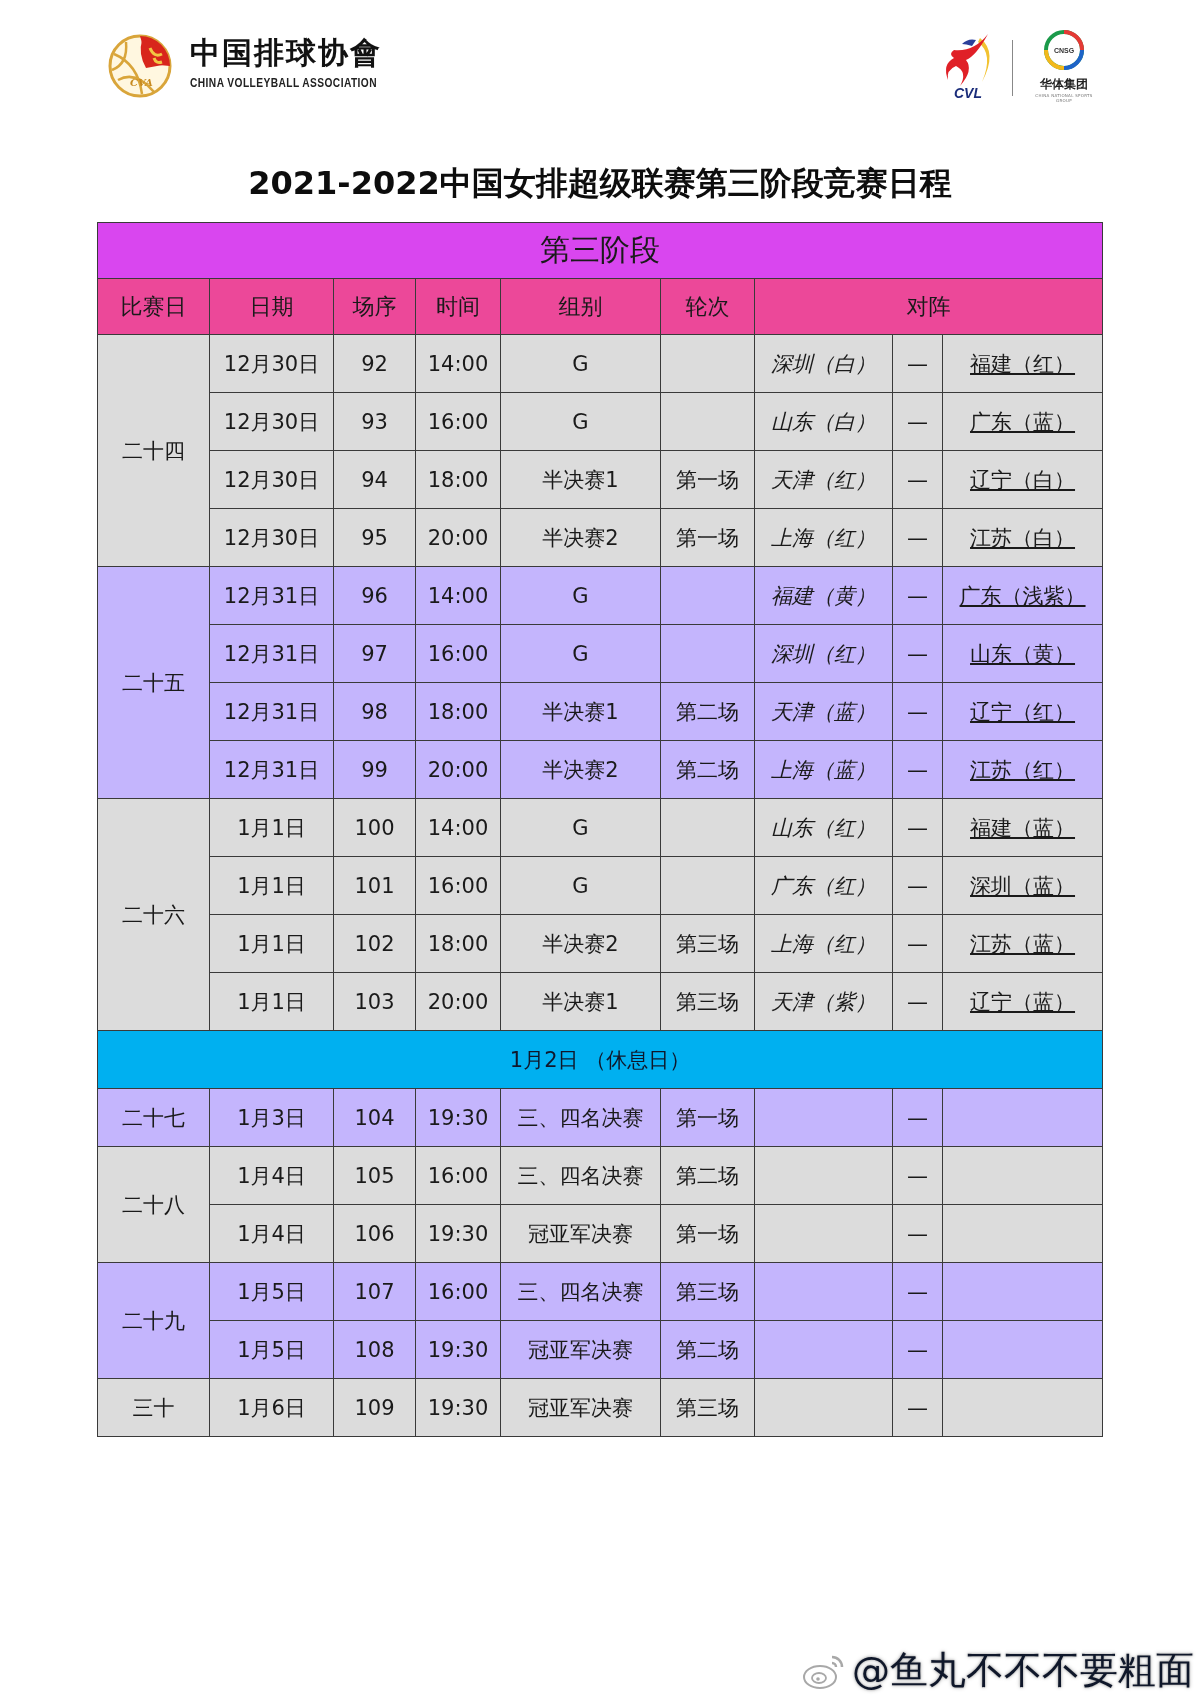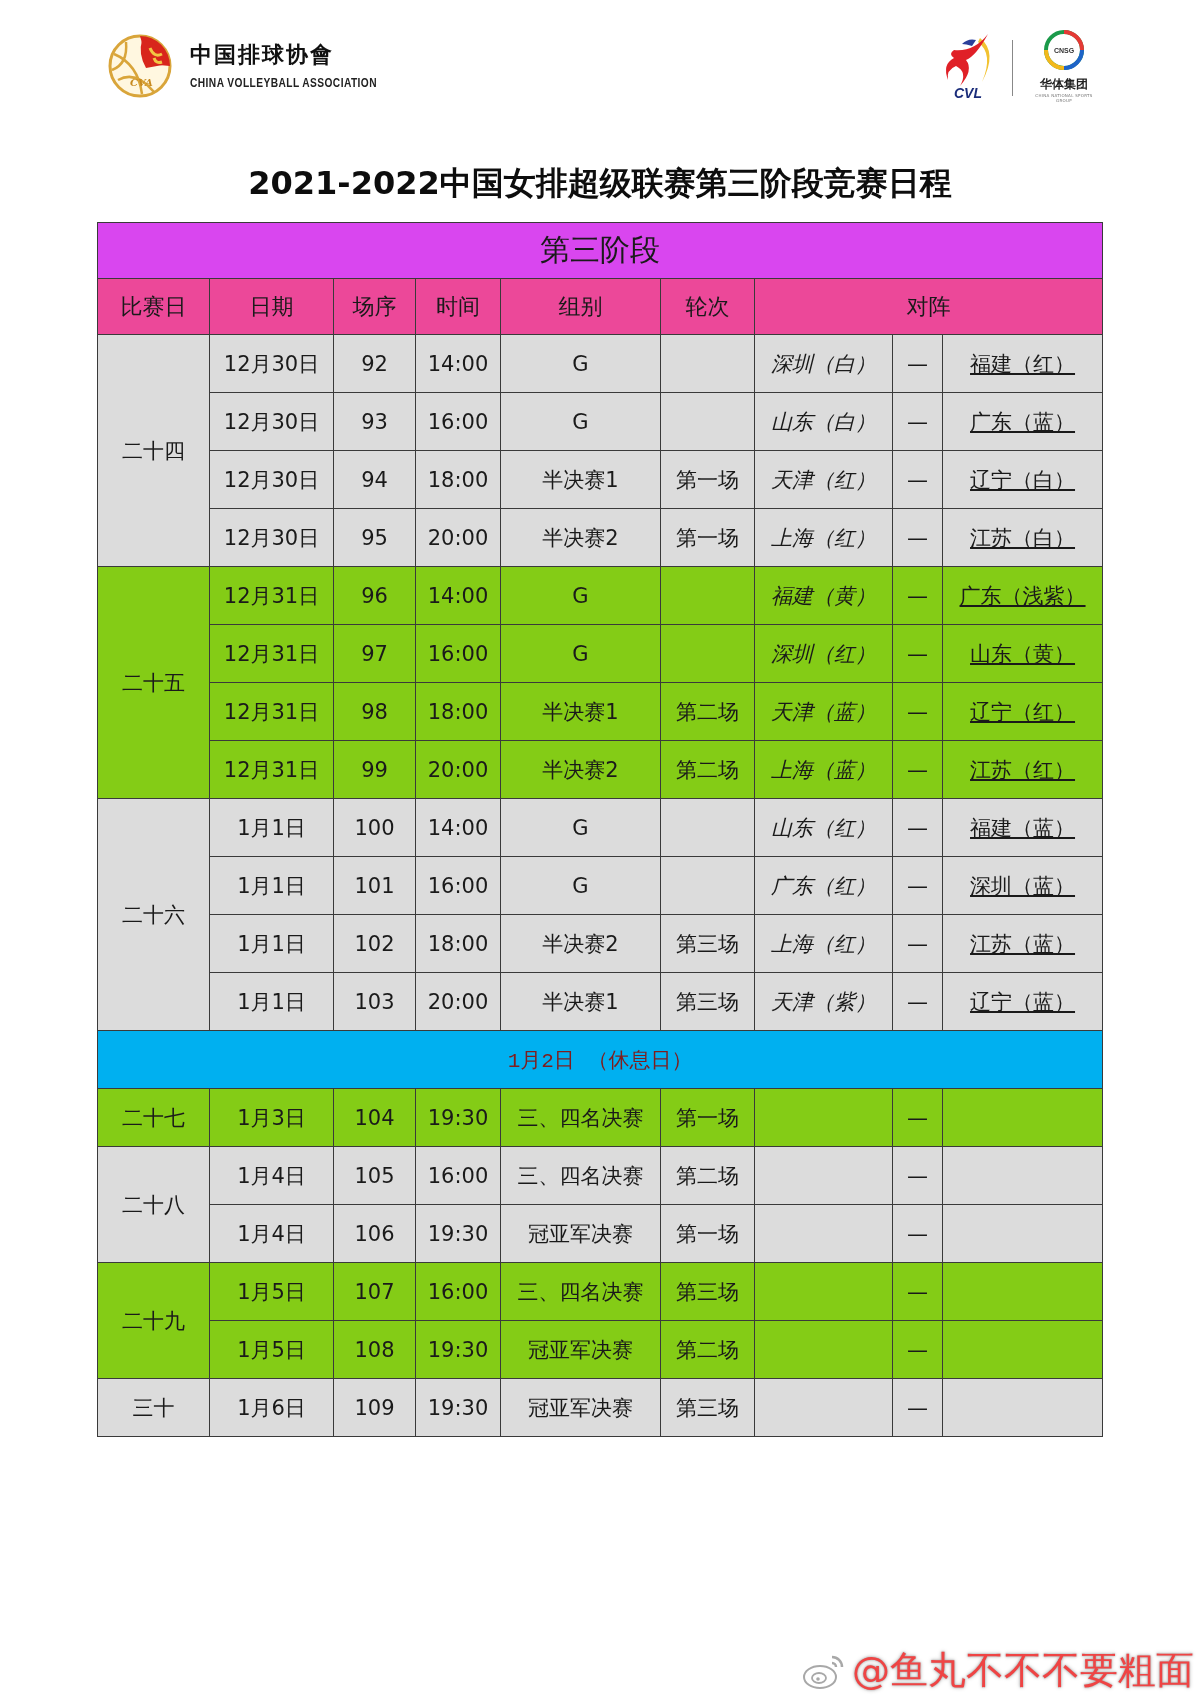--- a/index.html
+++ b/index.html
@@ -2,21 +2,21 @@
 <html><head>
 <meta charset="utf-8">
 <style>
   html, body { margin: 0; padding: 0; }
   body {
     width: 1200px; height: 1697px; background: #ffffff; position: relative; overflow: hidden;
     font-family: "DejaVu Sans", "Liberation Sans", sans-serif; color: #1a1a1a;
   }
   .logo-cva { position: absolute; left: 108px; top: 34px; width: 64px; height: 64px; }
   .logo-cva-text { position: absolute; left: 190px; top: 38px; }
-  .logo-cva-cn { font-family: Liberation Sans, sans-serif; font-weight: bold; font-size: 22px; letter-spacing: 2px; color: #111; line-height: 34px; }
+  .logo-cva-cn { font-family: Liberation Mono, monospace; font-weight: bold; font-size: 30px; letter-spacing: 2px; color: #111; line-height: 34px; }
   .logo-cva-en { font-family: "Liberation Sans", sans-serif; font-size: 12px; letter-spacing: 0.5px; color: #222; margin-top: 4px; font-weight: bold; transform: scaleX(0.85); transform-origin: left; }
   .logo-cvl { position: absolute; left: 940px; top: 30px; width: 60px; height: 72px; }
   .logo-divider { position: absolute; left: 1012px; top: 40px; width: 1px; height: 56px; background: #888; }
   .logo-cnsg { position: absolute; left: 1028px; top: 30px; width: 72px; height: 72px; text-align: center; }
   .logo-cnsg .mark { width: 40px; height: 40px; margin: 0 auto; }
   .logo-cnsg .cn { font-size: 12px; font-weight: bold; color: #222; margin-top: 2px; }
   .logo-cnsg .en { font-size: 4px; color: #777; letter-spacing: 0.3px; }
 
   .page-title {
     position: absolute; left: 0; width: 1200px; top: 162px; text-align: center;
@@ -30,30 +30,30 @@
     font-family: "DejaVu Sans", sans-serif;
   }
   table.schedule td, table.schedule th {
     border: 1px solid #3a3a3a; text-align: center; vertical-align: middle; padding: 0;
     font-weight: normal; color: #1a1a1a; overflow: hidden; white-space: nowrap;
   }
   .stage-row th { background: #d946ef; height: 55px; font-size: 30px; font-weight: bold; color: #0a0a0a; border-bottom: 1px solid #1f5f80; }
   .header-row th { background: #ec4899; height: 55px; font-size: 22px; color: #0a0a0a; }
   tr.data td { height: 57px; font-size: 21px; }
   tr.grey td { background: #dcdcdc; }
-  tr.white td { background: #84cc16; }
+  tr.white td { background: #c4b5fd; }
   td.day-cell { font-size: 21px; }
   td.team-left { text-align: left; padding-left: 12px; font-style: italic; }
   td.team-right { text-align: center; text-decoration: underline; }
   td.dash { font-size: 20px; }
-  tr.rest td { background: #00b0f0; height: 57px; font-size: 21px; color: #7f1d1d; font-family: Liberation Mono, monospace; }
+  tr.rest td { background: #00b0f0; height: 57px; font-size: 21px; color: #0f172a; }
   .group-sep td { border-top: 2px solid #3a3a3a; }
 
   .watermark {
-    position: absolute; right: 6px; top: 1645px; font-size: 38px; color: #ef4444;
+    position: absolute; right: 6px; top: 1645px; font-size: 38px; color: #0f172a;
     text-shadow: 0 0 2px #9a9a9a, 0 0 4px #bdbdbd; display: flex; align-items: center; gap: 4px;
     font-family: "DejaVu Sans", sans-serif;
   }
   .watermark .weibo-icon { width: 46px; height: 40px; }
 </style>
 </head>
 <body>
 
 <div class="logo-cva">
   <svg viewBox="0 0 64 64" width="64" height="64">

